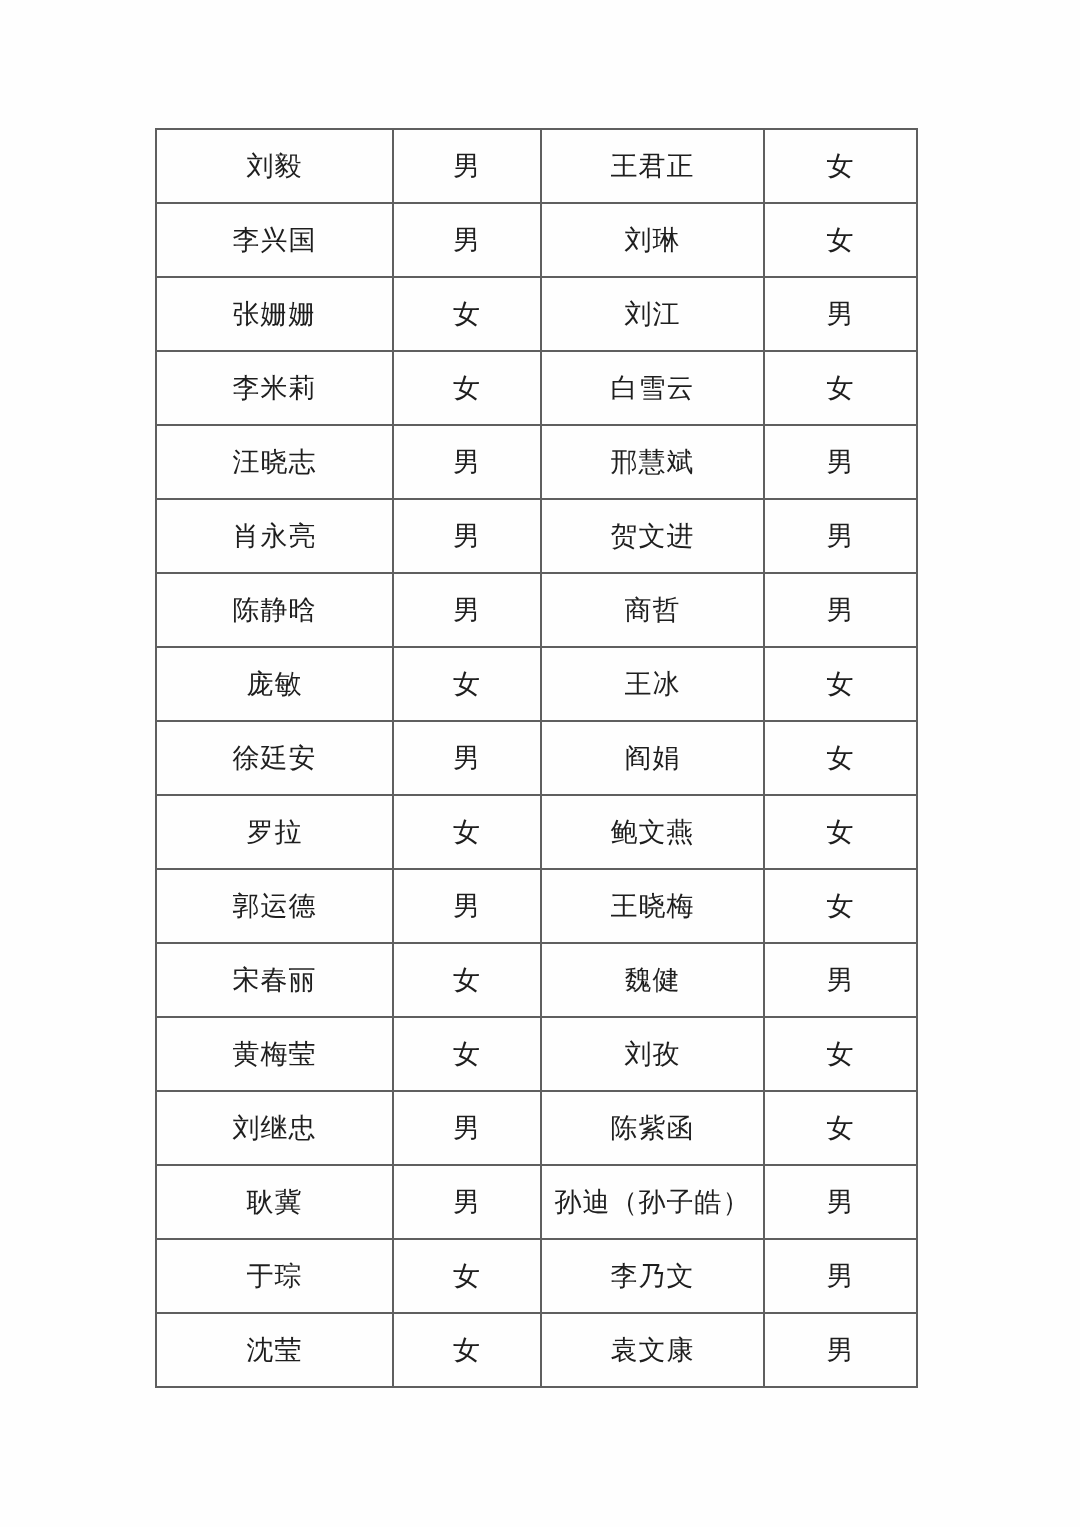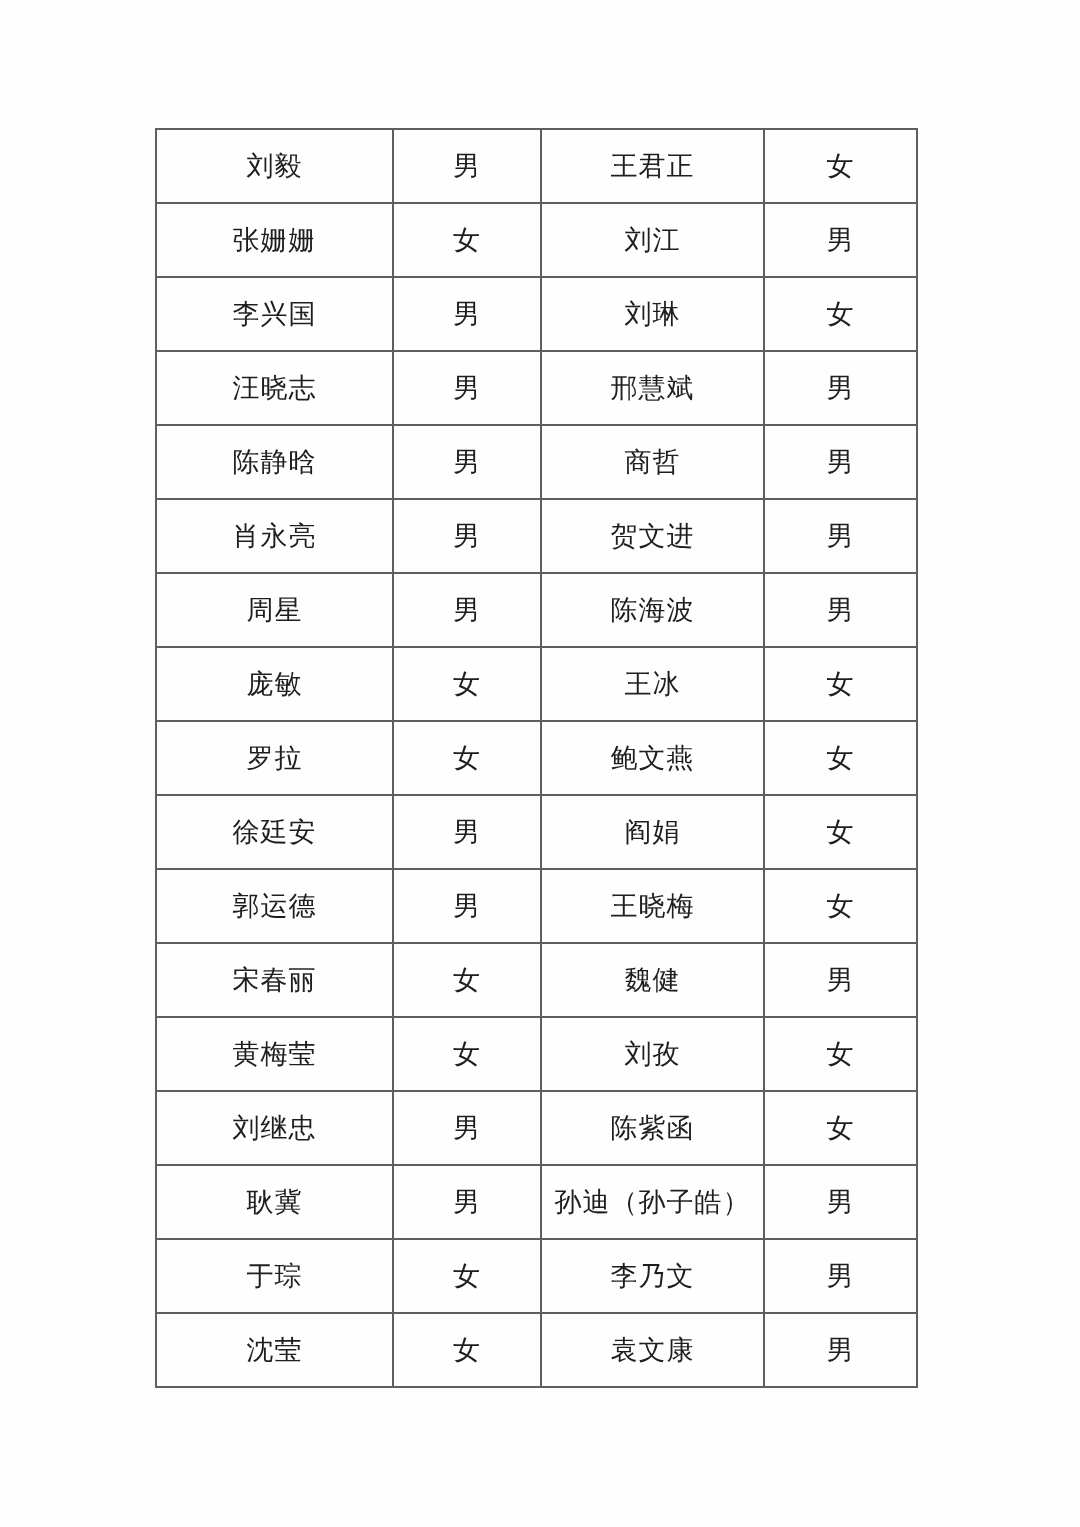--- a/index.html
+++ b/index.html
@@ -55,71 +55,71 @@
       <col class="c-gender2">
     </colgroup>
     <tbody>
         <tr>
           <td>刘毅</td>
           <td>男</td>
           <td>王君正</td>
           <td>女</td>
         </tr>
         <tr>
+          <td>李兴国</td>
+          <td>男</td>
+          <td>刘琳</td>
+          <td>女</td>
+        </tr>
+        <tr>
           <td>张姗姗</td>
           <td>女</td>
           <td>刘江</td>
           <td>男</td>
         </tr>
         <tr>
-          <td>李兴国</td>
-          <td>男</td>
-          <td>刘琳</td>
+          <td>李米莉</td>
+          <td>女</td>
+          <td>白雪云</td>
           <td>女</td>
         </tr>
         <tr>
           <td>汪晓志</td>
           <td>男</td>
           <td>邢慧斌</td>
           <td>男</td>
         </tr>
         <tr>
-          <td>陈静晗</td>
-          <td>男</td>
-          <td>商哲</td>
-          <td>男</td>
-        </tr>
-        <tr>
           <td>肖永亮</td>
           <td>男</td>
           <td>贺文进</td>
           <td>男</td>
         </tr>
         <tr>
-          <td>周星</td>
+          <td>陈静晗</td>
           <td>男</td>
-          <td>陈海波</td>
+          <td>商哲</td>
           <td>男</td>
         </tr>
         <tr>
           <td>庞敏</td>
           <td>女</td>
           <td>王冰</td>
           <td>女</td>
         </tr>
         <tr>
+          <td>徐廷安</td>
+          <td>男</td>
+          <td>阎娟</td>
+          <td>女</td>
+        </tr>
+        <tr>
           <td>罗拉</td>
           <td>女</td>
           <td>鲍文燕</td>
-          <td>女</td>
-        </tr>
-        <tr>
-          <td>徐廷安</td>
-          <td>男</td>
-          <td>阎娟</td>
           <td>女</td>
         </tr>
         <tr>
           <td>郭运德</td>
           <td>男</td>
           <td>王晓梅</td>
           <td>女</td>
         </tr>
         <tr>
           <td>宋春丽</td>

